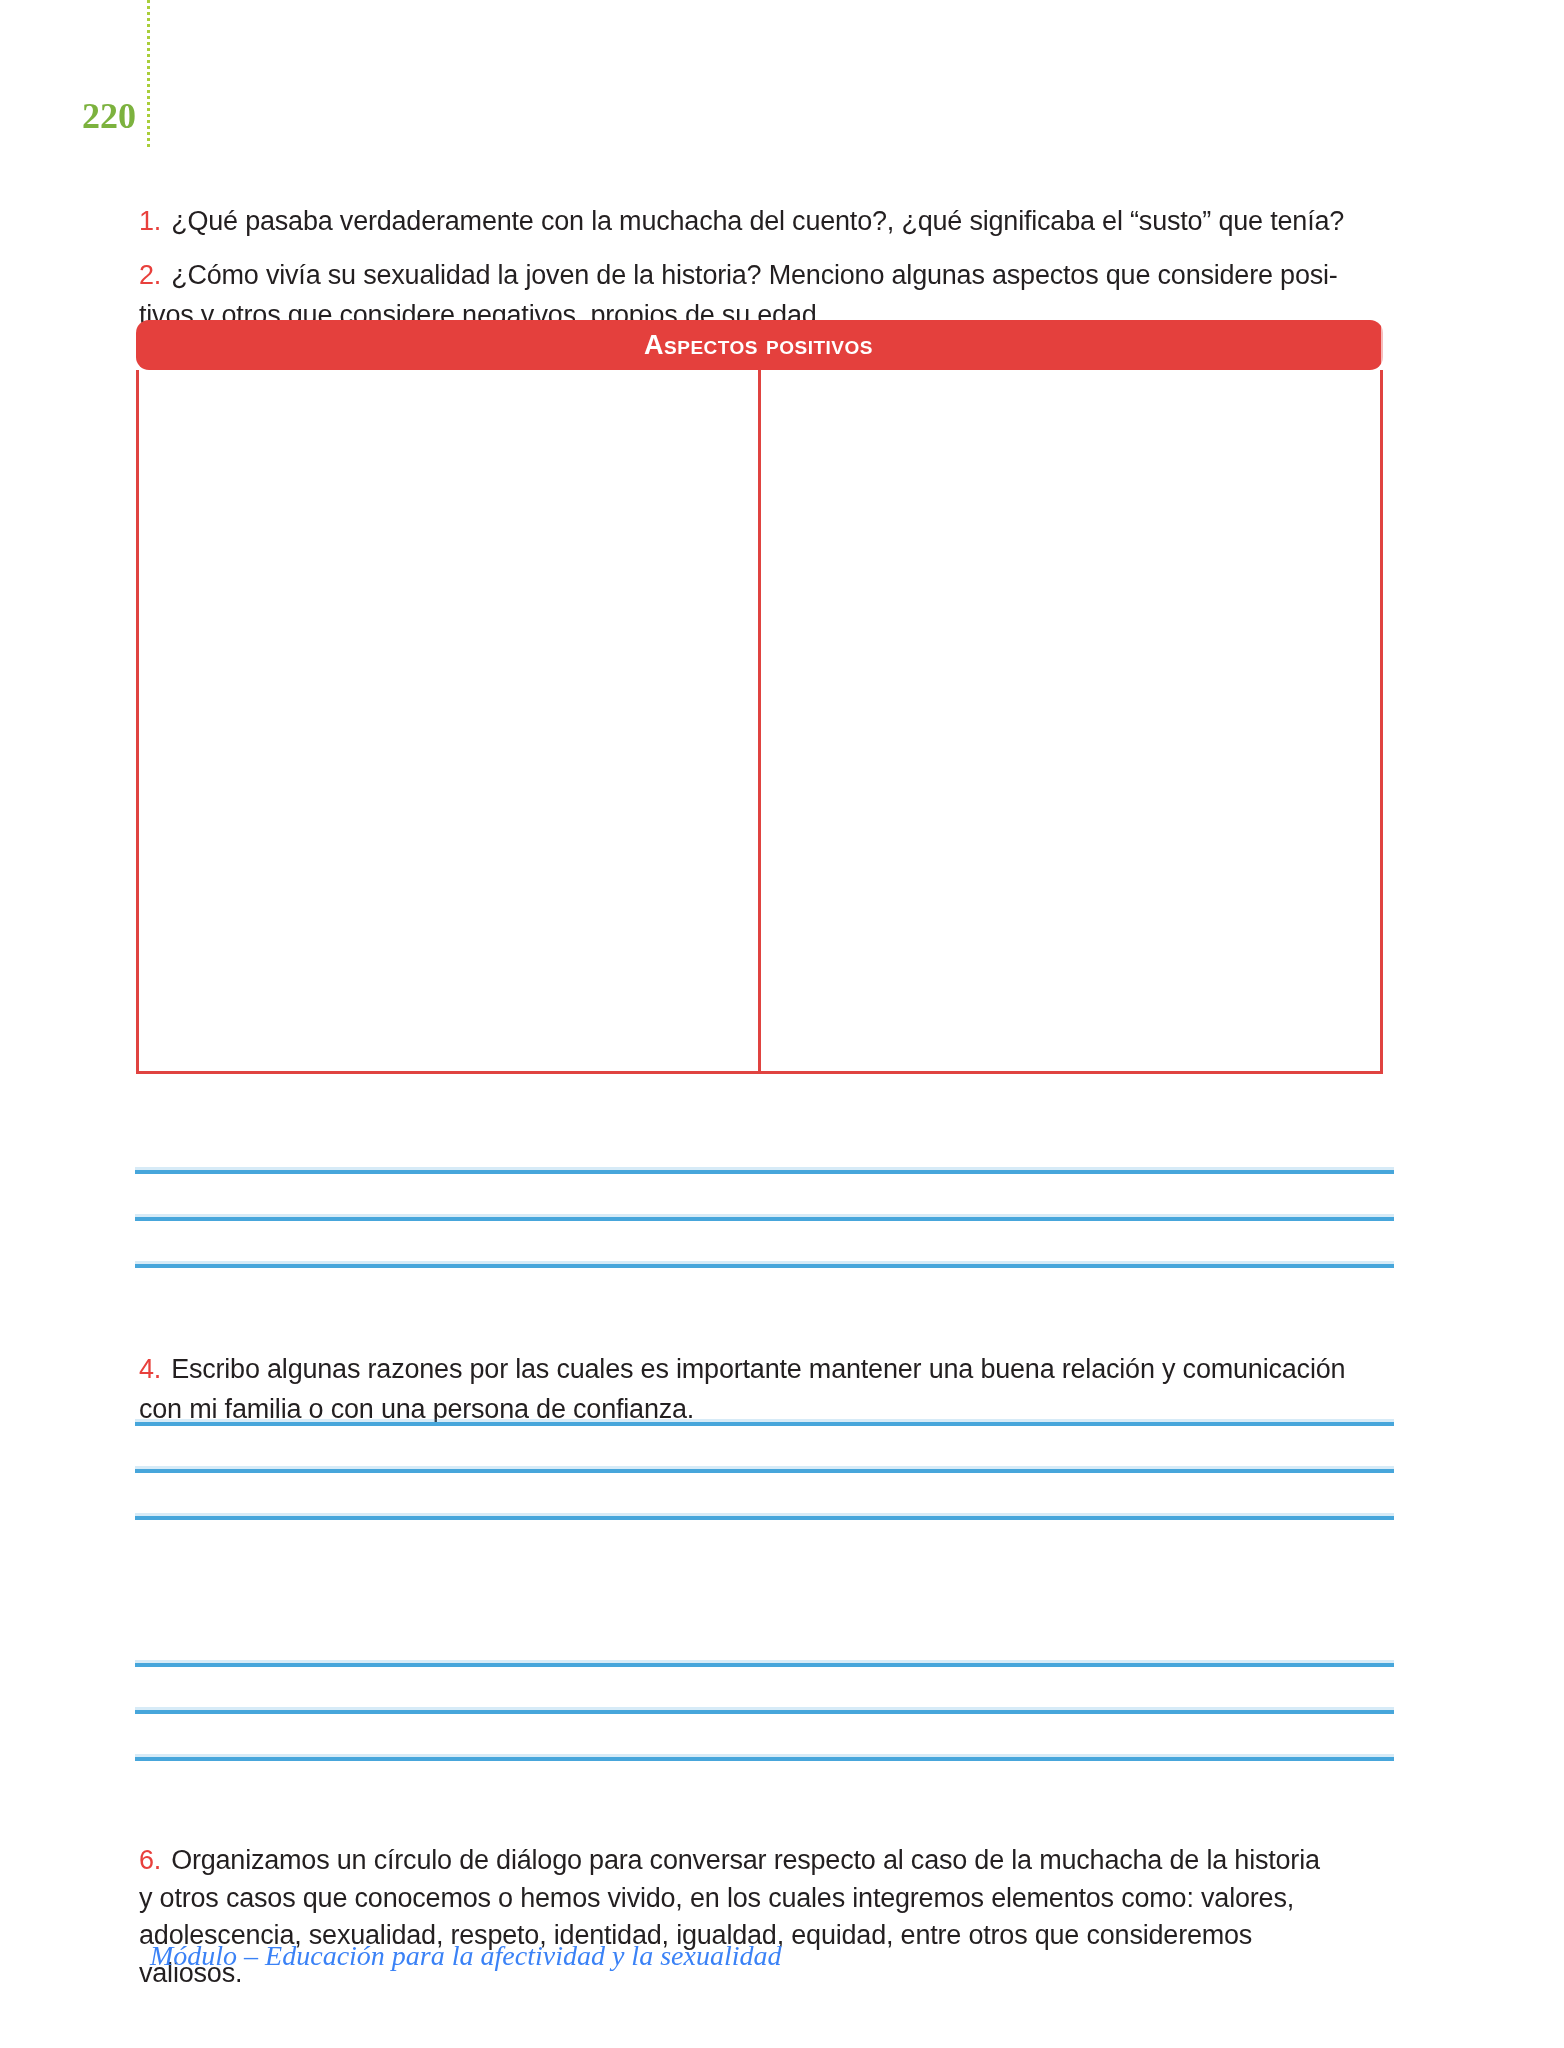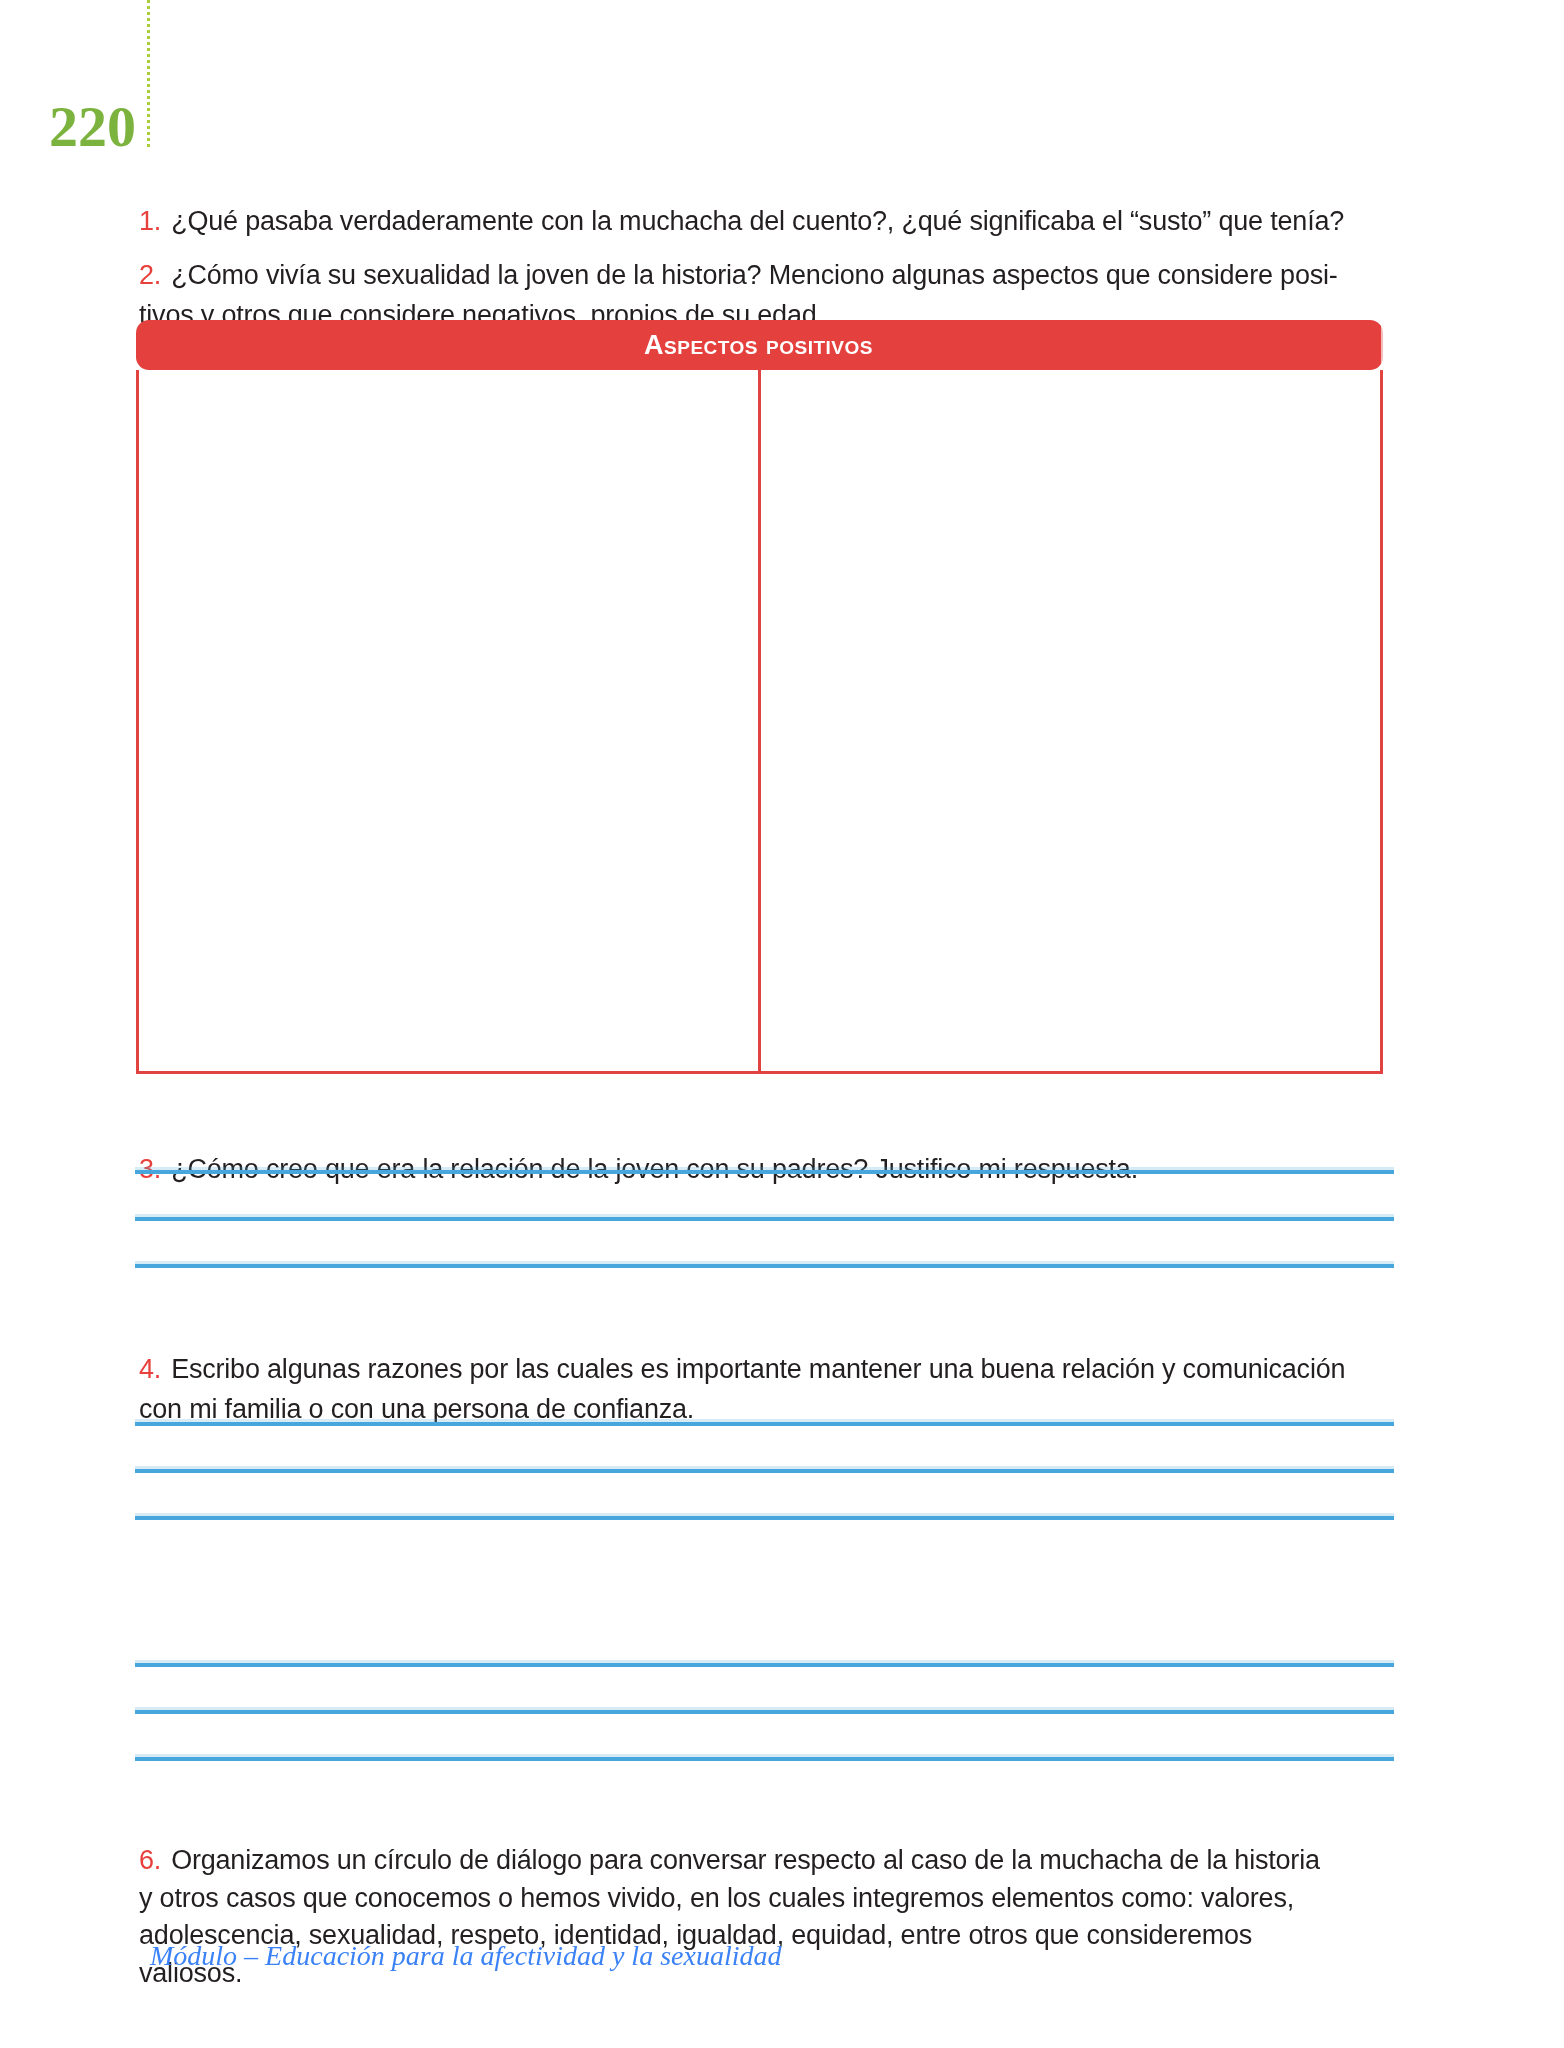--- a/index.html
+++ b/index.html
@@ -26,21 +26,21 @@
 
   
   .page-number {
     position: absolute;
     left: 0;
     top: 98px;
     width: 136px;
     text-align: right;
     font-family: "Liberation Serif", serif;
     font-weight: bold;
-    font-size: 58px;
+    font-size: 36px;
     line-height: 1;
     color: #7cb23e;
   }
 
   
   .question {
     position: absolute;
     left: 99px;
     width: 1330px;
     padding-left: 40px;
@@ -138,23 +138,20 @@
   <div class="aspects-table">
     <div class="aspects-head">
       <div class="hcell">Aspectos positivos</div>
     </div>
     <div class="aspects-body">
       <div class="bcell"></div>
       <div class="bcell"></div>
     </div>
   </div>
 
-  <div class="question" style="top:1108px">
-    <span class="qnum">3.</span><span class="qtext">¿Cómo creo que era la relación de la joven con su padres? Justifico mi respuesta.</span>
-  </div>
 
   <div class="answer-line" style="top:1170px"></div>
   <div class="answer-line" style="top:1217px"></div>
   <div class="answer-line" style="top:1264px"></div>
 
   <div class="question" style="top:1308px">
     <span class="qnum">4.</span><span class="qtext">Escribo algunas razones por las cuales es importante mantener una buena relación y comunicación
 con mi familia o con una persona de confianza.</span>
   </div>
 

